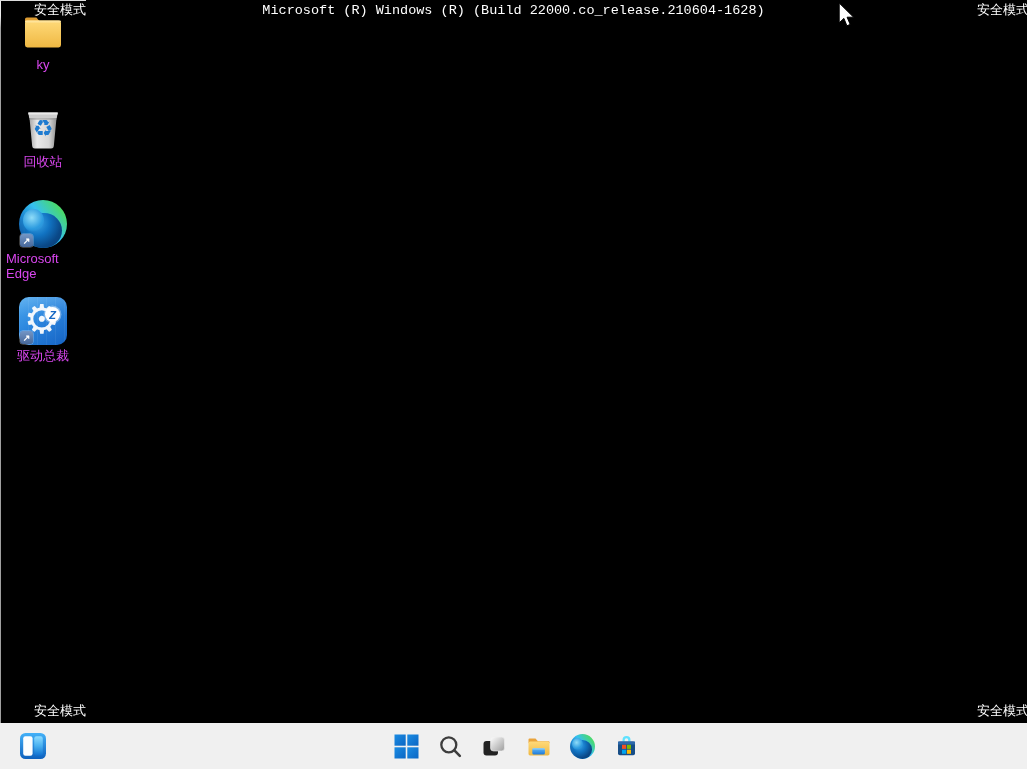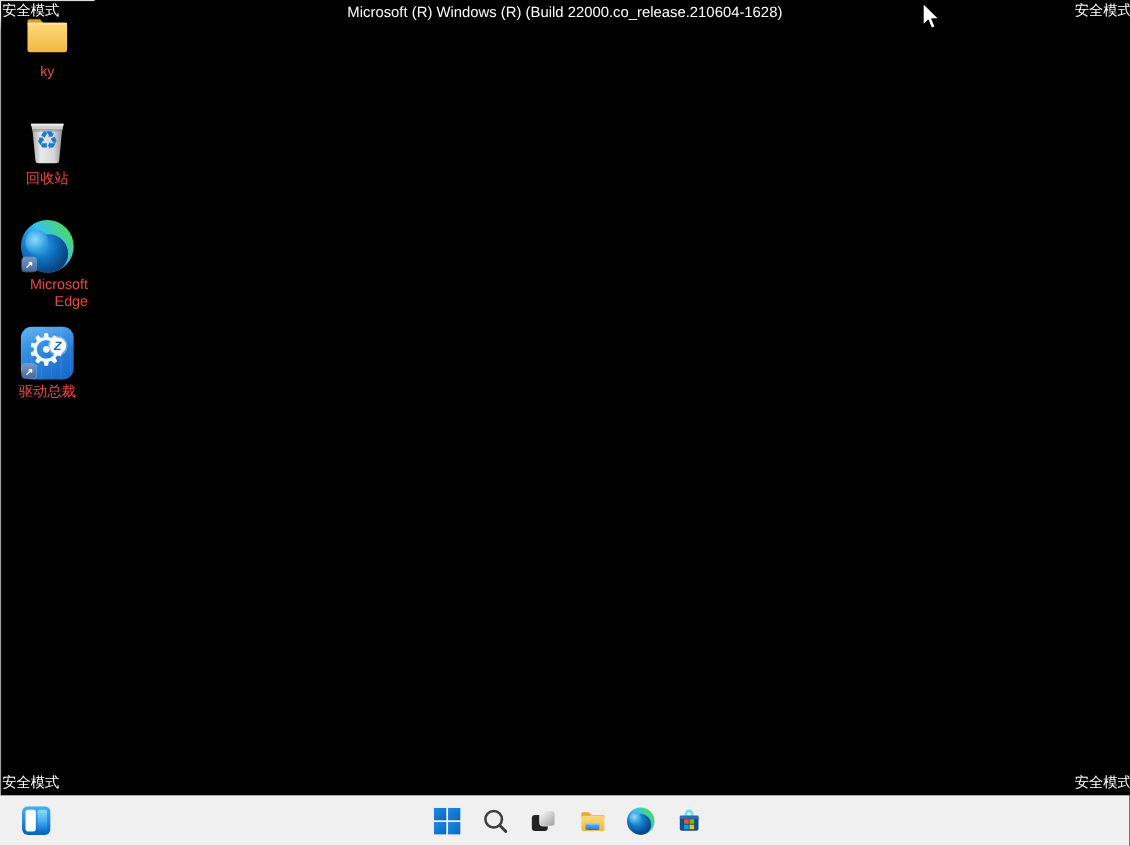--- a/index.html
+++ b/index.html
@@ -9,33 +9,33 @@
     font-family:"Liberation Sans",sans-serif;
     -webkit-font-smoothing:antialiased;
   }
   
   .edge-line-left{position:absolute;left:0;top:0;width:1px;height:723px;
     background:linear-gradient(#ececec 0 16px,#a0a0a0 28px 100%);}
   .edge-line-top{position:absolute;left:0;top:0;width:86px;height:1px;background:#dcdcdc;}
 
   
   .banner{position:absolute;top:3px;left:0;width:100%;text-align:center;
-    color:#fff;font-size:13.5px;white-space:nowrap;}
-  .safemode{position:absolute;color:#fff;font-size:13px;white-space:nowrap;line-height:15px;}
+    color:#fff;font-size:13.5px;white-space:nowrap;font-family:Liberation Mono, monospace;}
+  .safemode{position:absolute;color:#fff;font-size:13px;white-space:nowrap;line-height:15px;padding-left:32px;}
   .sm-tl{left:2px;top:2px;}
   .sm-tr{right:-2px;top:2px;}
   .sm-bl{left:2px;top:703px;}
   .sm-br{right:-2px;top:703px;}
 
   
   .desktop-icons{position:absolute;left:5px;top:6px;width:76px;display:flex;flex-direction:column;}
   .desktop-icon{height:97px;display:flex;flex-direction:column;align-items:center;flex:none;}
   .di-img{width:48px;height:48px;position:relative;flex:none;}
   .di-img svg{display:block;width:48px;height:48px;}
-  .di-label{margin-top:3px;font-size:13px;color:#ef4444;text-align:right;line-height:15px;
+  .di-label{margin-top:3px;font-size:13px;color:#d946ef;text-align:left;line-height:15px;
     max-width:74px;text-shadow:1px 1px 2px #000,0 0 3px rgba(0,0,0,.9);}
 
   
   .bin-glyph{position:absolute;left:0;top:13px;width:100%;text-align:center;
     font-size:23px;line-height:24px;color:#1e7bd0;font-family:"DejaVu Sans",sans-serif;}
 
   
   .edge-logo{width:48px;height:48px;border-radius:50%;position:relative;overflow:hidden;flex:none;
     background:linear-gradient(52deg,#0a4e9b 6%,#1e8ad2 34%,#35c1f1 55%,#49d96c 84%,#67e257 100%);}
   .edge-logo::before{content:"";position:absolute;left:13%;top:27%;width:76%;height:74%;

